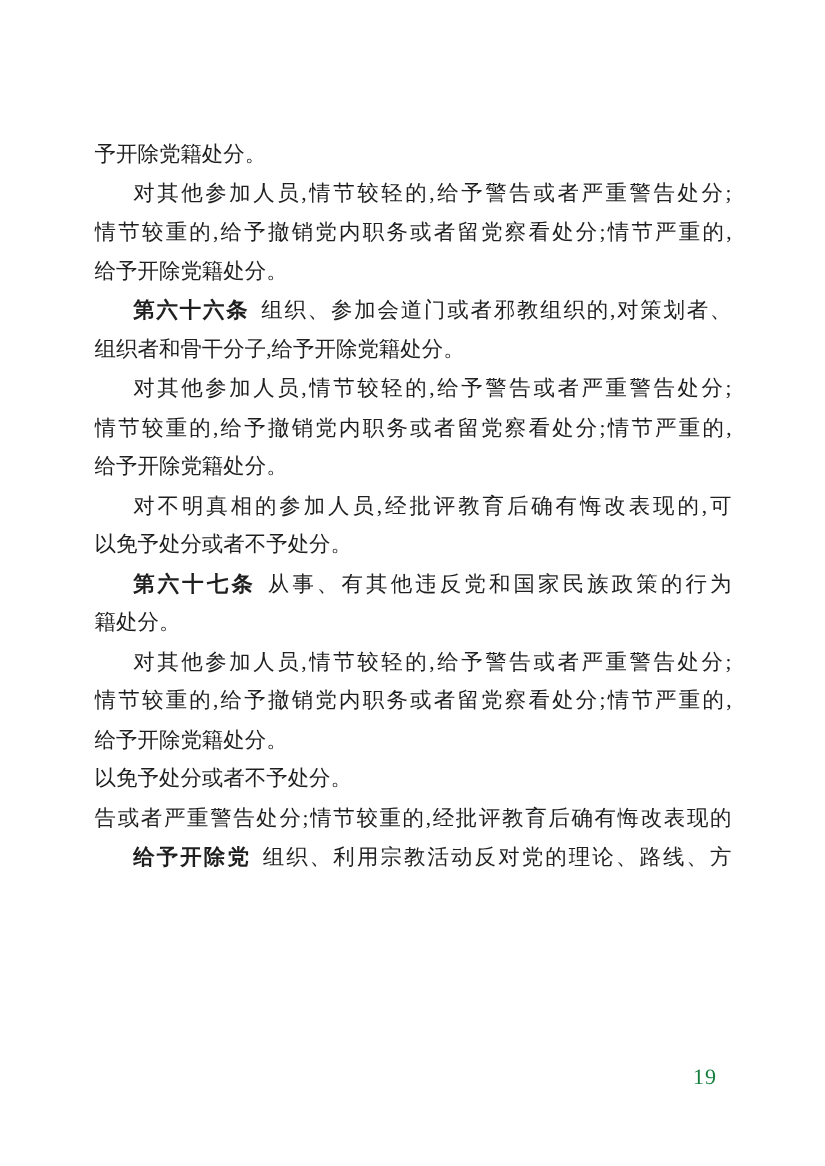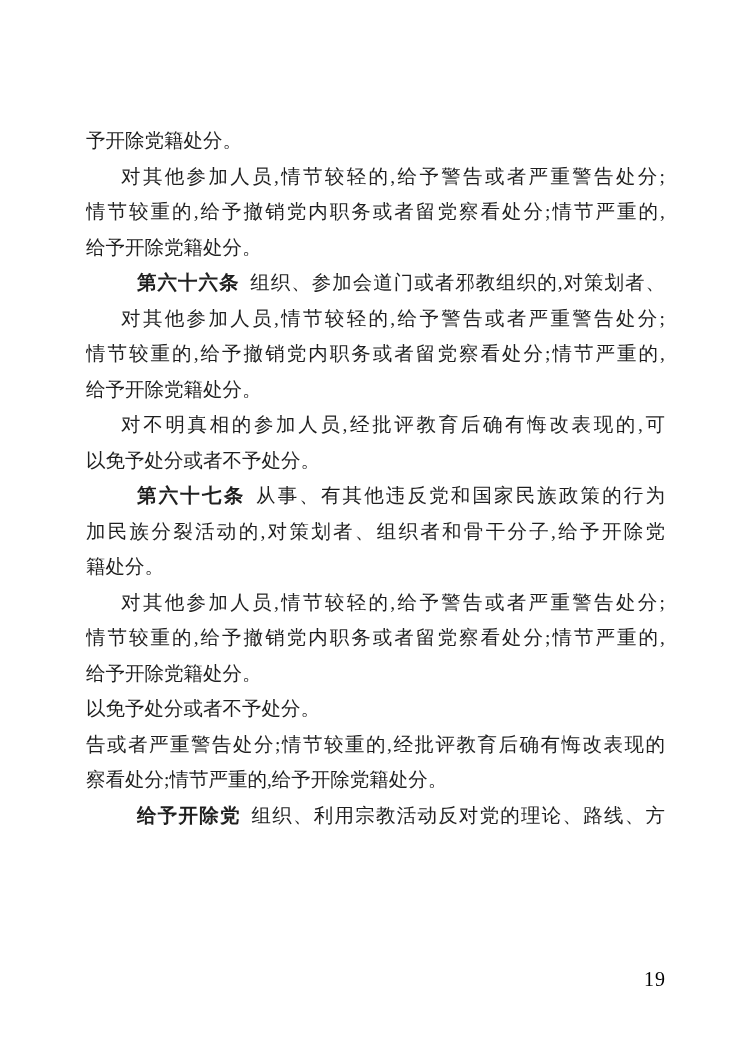--- a/index.html
+++ b/index.html
@@ -34,57 +34,54 @@
   }
   .line.fill {
     text-align-last: justify;
   }
   .line.indent {
     text-indent: 1.8em;
   }
   .head {
     font-weight: 700;
     margin-right: 0.55em;
-    margin-left: 16px;
   }
   .head:empty {
     display: none;
     margin-right: 0;
   }
   .pagenum {
     position: absolute;
     left: 630px;
     top: 966px;
     font-size: 20px;
     line-height: 26px;
-    color: #000000;
+    color: #15803d;
     letter-spacing: 1px;
-    margin-left: 14px;
   }
 </style>
 </head>
 <body>
 
 <div class="page">
   <div class="textblock">
     <div class="line"><span class="body">予开除党籍处分。</span></div>
     <div class="line indent fill"><span class="body">对其他参加人员,情节较轻的,给予警告或者严重警告处分;</span></div>
     <div class="line fill"><span class="body">情节较重的,给予撤销党内职务或者留党察看处分;情节严重的,</span></div>
     <div class="line"><span class="body">给予开除党籍处分。</span></div>
     <div class="line indent fill"><span class="head">第六十六条</span><span class="body">组织、参加会道门或者邪教组织的,对策划者、</span></div>
+    <div class="line"><span class="body">组织者和骨干分子,给予开除党籍处分。</span></div>
     <div class="line indent fill"><span class="body">对其他参加人员,情节较轻的,给予警告或者严重警告处分;</span></div>
     <div class="line fill"><span class="body">情节较重的,给予撤销党内职务或者留党察看处分;情节严重的,</span></div>
     <div class="line"><span class="body">给予开除党籍处分。</span></div>
     <div class="line indent fill"><span class="body">对不明真相的参加人员,经批评教育后确有悔改表现的,可</span></div>
     <div class="line"><span class="body">以免予处分或者不予处分。</span></div>
     <div class="line indent fill"><span class="head">第六十七条</span><span class="body">从事、有其他违反党和国家民族政策的行为</span></div>
-    <div class="line fill"><span class="body">加民族分裂活动的,对策划者、组织者和骨干分子,给予开除党</span></div>
     <div class="line"><span class="body">籍处分。</span></div>
     <div class="line indent fill"><span class="body">对其他参加人员,情节较轻的,给予警告或者严重警告处分;</span></div>
     <div class="line fill"><span class="body">情节较重的,给予撤销党内职务或者留党察看处分;情节严重的,</span></div>
     <div class="line"><span class="body">给予开除党籍处分。</span></div>
     <div class="line"><span class="body">以免予处分或者不予处分。</span></div>
     <div class="line fill"><span class="body">告或者严重警告处分;情节较重的,经批评教育后确有悔改表现的</span></div>
-    <div class="line"><span class="body">察看处分;情节严重的,给予开除党籍处分。</span></div>
     <div class="line indent fill"><span class="head">给予开除党</span><span class="body">组织、利用宗教活动反对党的理论、路线、方</span></div>
   </div>
   <div class="pagenum">19</div>
 </div>
 
 </body></html>

